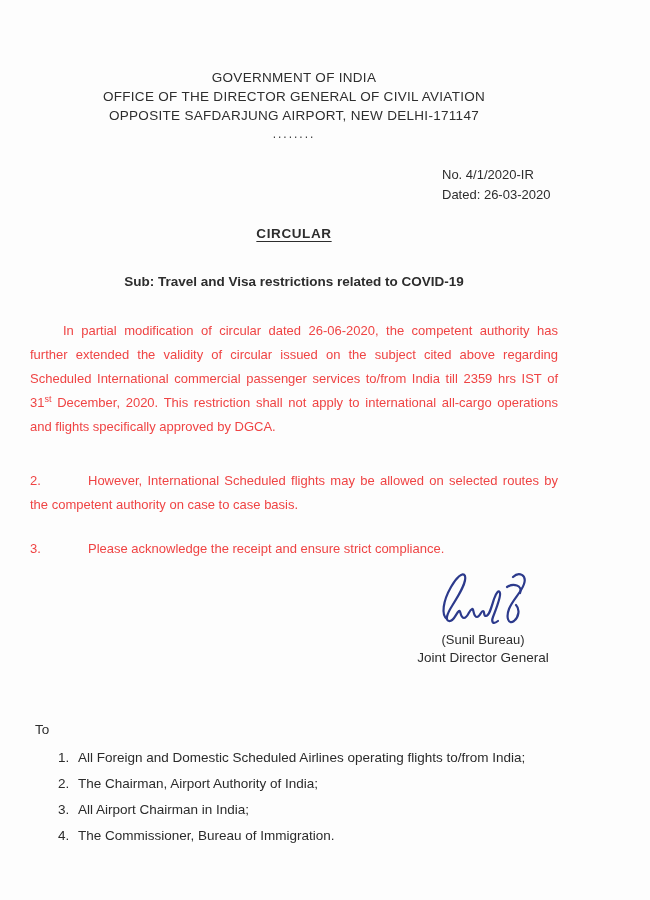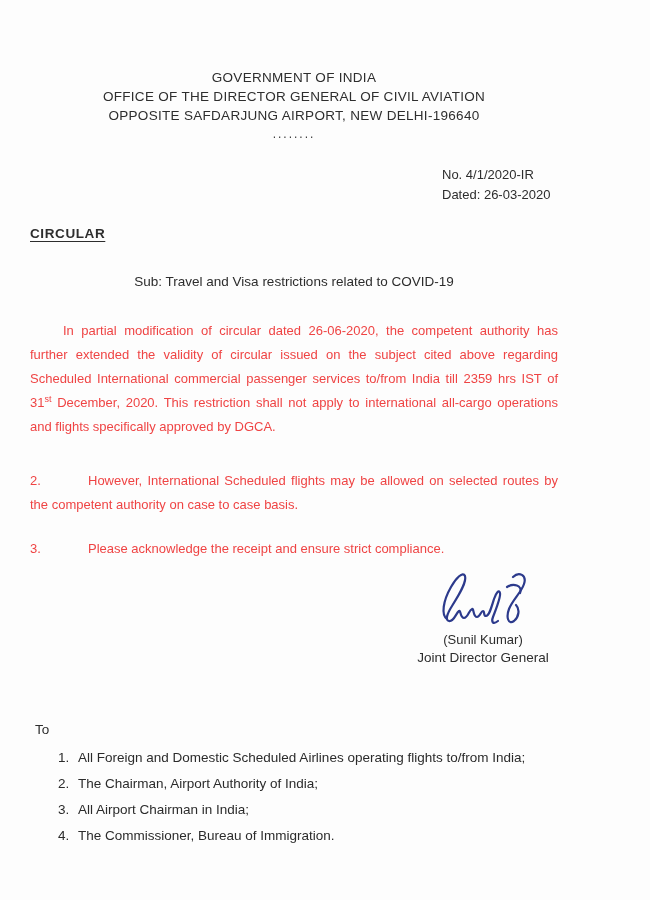--- a/index.html
+++ b/index.html
@@ -35,35 +35,36 @@
     color: #3a3a3a;
   }
   .ref-block {
     margin: 24px 0 0 412px;
     font-size: 13px;
     line-height: 20px;
     white-space: nowrap;
   }
   .circular-title {
     margin-top: 20px;
+    text-align: center;
     font-size: 13.5px;
     line-height: 18px;
     font-weight: bold;
     letter-spacing: 0.6px;
   }
   .circular-title span {
     text-decoration: underline;
     text-underline-offset: 3px;
   }
   .subject {
     margin-top: 30px;
     text-align: center;
     font-size: 13.5px;
     line-height: 18px;
-    font-weight: normal;
+    font-weight: bold;
   }
   .para {
     font-size: 13px;
     line-height: 24px;
     text-align: justify;
     margin: 0;
     color: #ef4444;
   }
   .para.first {
     margin-top: 28px;
@@ -127,21 +128,21 @@
   }
 </style>
 </head>
 <body>
 
 <div class="page">
 
   <div class="letterhead">
     <div>GOVERNMENT OF INDIA</div>
     <div>OFFICE OF THE DIRECTOR GENERAL OF CIVIL AVIATION</div>
-    <div>OPPOSITE SAFDARJUNG AIRPORT, NEW DELHI-196640</div>
+    <div>OPPOSITE SAFDARJUNG AIRPORT, NEW DELHI-171147</div>
   </div>
   <div class="dots">........</div>
 
   <div class="ref-block">
     <div>No. 4/1/2020-IR</div>
     <div>Dated: 26-03-2020</div>
   </div>
 
   <div class="circular-title">
     <span>CIRCULAR</span>
@@ -154,21 +155,21 @@
   <p class="para numbered"><span class="pnum">2.</span><span>However, International Scheduled flights may be allowed on selected routes by the competent authority on case to case basis.</span></p>
 
   <p class="para numbered short"><span class="pnum">3.</span><span>Please acknowledge the receipt and ensure strict compliance.</span></p>
 
   <div class="sig-block">
     <svg width="96" height="62" viewBox="0 0 96 62" aria-hidden="true">
       <path class="sig-path" d="M12,50 C6,46 8,32 16,18 C21,9 28,2 30,7 C32,13 24,26 17,37 C12,45 10,51 14,52 C19,53 21,44 24,42 C26,41 25,49 29,49 C33,49 34,41 37,40 C39,39 38,48 42,48 C45,48 46,42 48,42 C50,42 48,47 51,47 C54,47 56,40 59,30 C61,24 64,20 65,24 C66,28 61,40 58,48 C56,53 58,56 63,52"></path>
       <path class="sig-path" d="M78,8 C84,2 92,6 89,15 C86,24 78,30 74,40 C71,48 73,56 79,52 C84,48 85,40 81,36"></path>
       <path class="sig-path" d="M72,18 C78,14 88,16 85,24"></path>
     </svg>
-    <div class="sig-name">(Sunil Kumar)</div>
+    <div class="sig-name">(Sunil Bureau)</div>
     <div class="sig-title">Joint Director General</div>
   </div>
 
   <div class="to-label">To</div>
 
   <div class="recipients">
     <div class="recipient">
       <span class="rnum">1.</span>
       <span>All Foreign and Domestic Scheduled Airlines operating flights to/from India;</span>
     </div>

